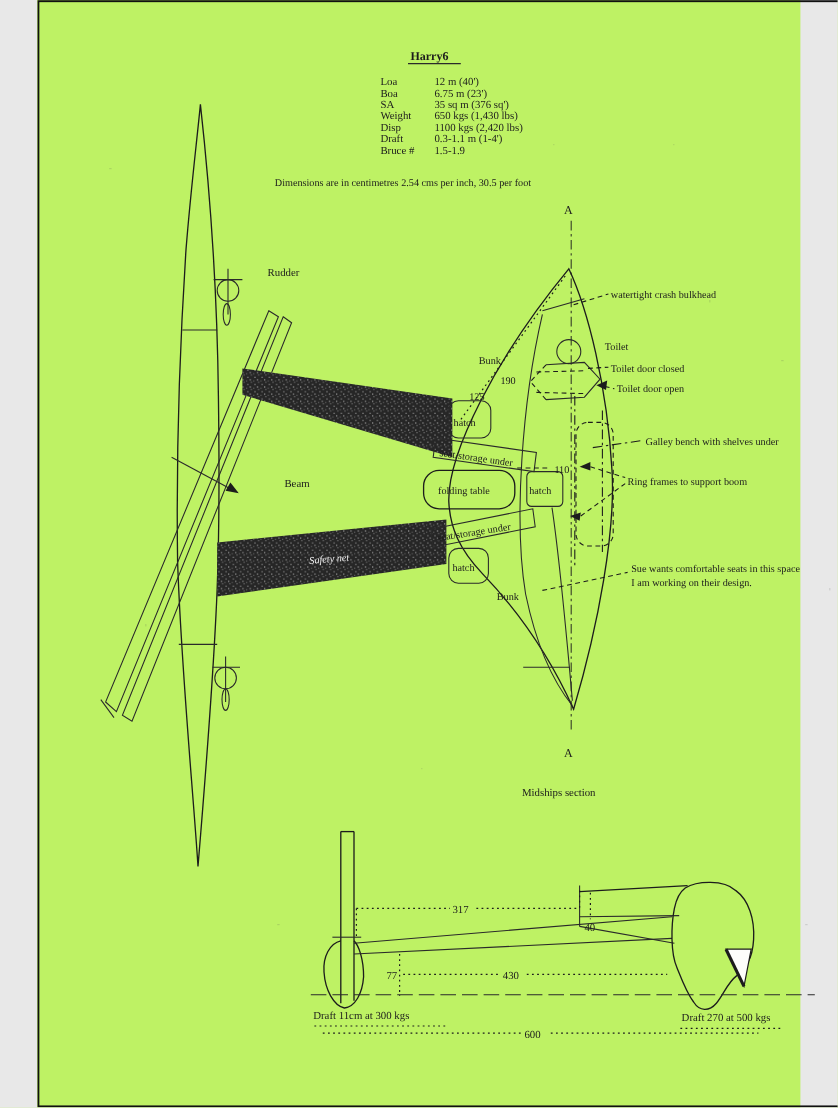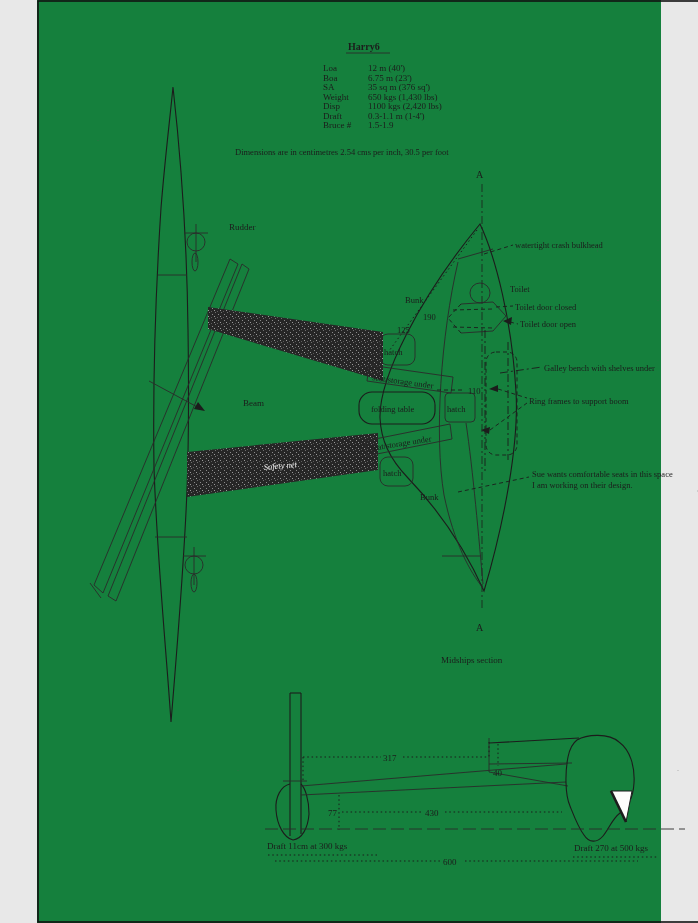--- a/index.html
+++ b/index.html
@@ -1,17 +1,17 @@
 <!DOCTYPE html>
 <html><head>
 <meta charset="utf-8">
 <style>
   html,body{margin:0;padding:0;background:#e8e8e8;}
-  .page{position:relative;width:624px;height:923px;background:#15803d;margin:0 auto;
-        font-family:"Liberation Serif","DejaVu Serif",serif;}
+  .page{position:relative;width:624px;height:923px;background:#bef264;margin:0 auto;
+        font-family:"Liberation Serif","DejaVu Serif",serif;padding-left:12px;}
   svg{position:absolute;left:0;top:0;}
   text{font-family:"Liberation Serif","DejaVu Serif",serif;fill:#1c1c1c;}
   .t9{font-size:9px;}
   .t85{font-size:8.5px;}
   .t10{font-size:10px;}
   .ttl{font-size:10px;font-weight:bold;}
   .wht{fill:#f2f2f2;font-size:8.5px;font-style:italic;}
   .ink{stroke:#1c1c1c;fill:none;stroke-width:1.1;}
   .ink-thin{stroke:#2a2a2a;fill:none;stroke-width:0.9;}
   .dash{stroke:#1c1c1c;fill:none;stroke-width:0.9;stroke-dasharray:4 3;}

